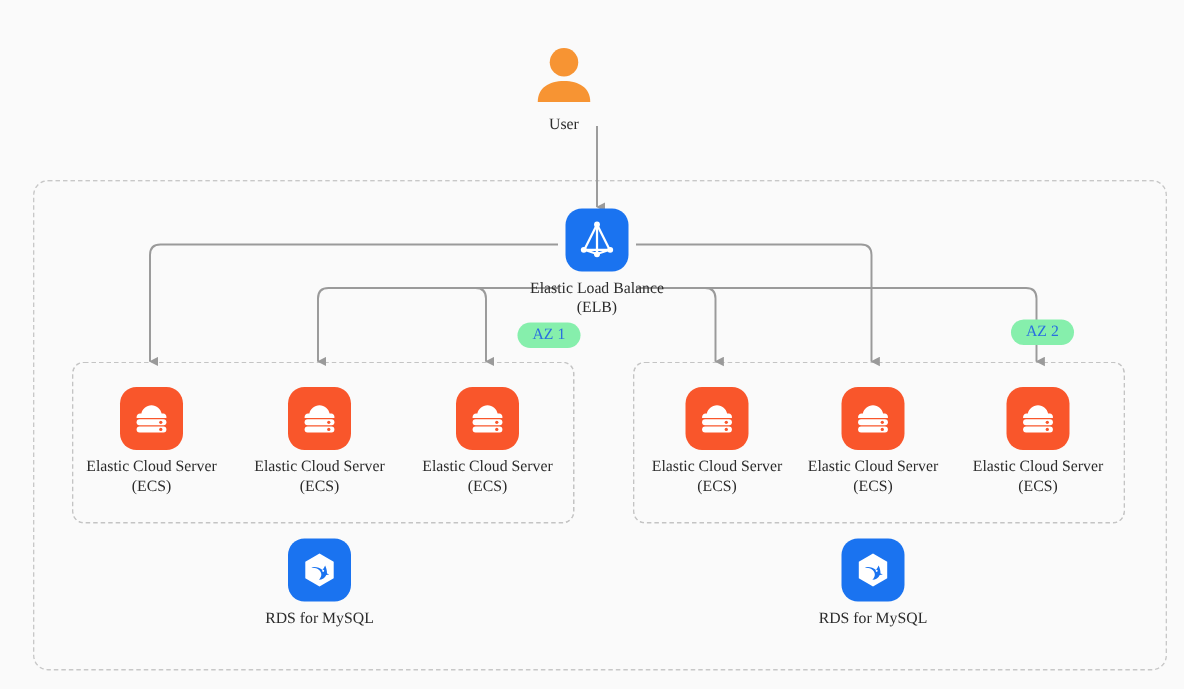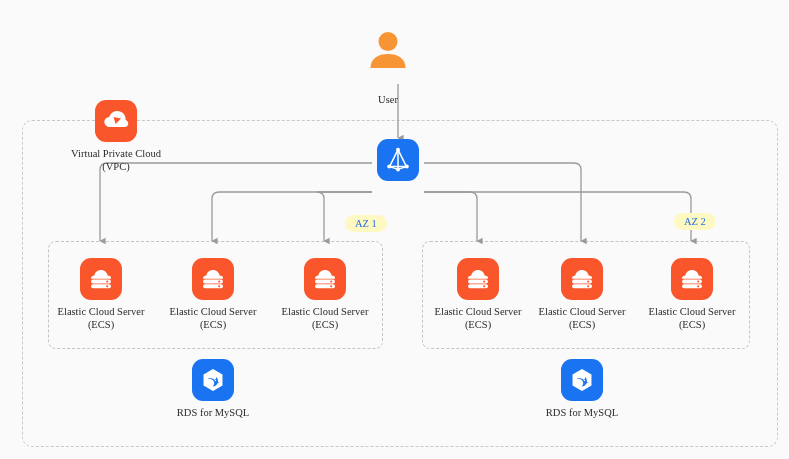--- a/index.html
+++ b/index.html
@@ -57,21 +57,21 @@
   }
   .az-box {
     position: absolute;
     border: 1px dashed #c4c4c4;
     border-radius: 8px;
     background: transparent;
     z-index: 1;
   }
   .az-badge {
     position: absolute;
-    background: #fef9c3;
+    background: #86efac;
     color: #2b6fe0;
     font-size: 10.5px;
     line-height: 17px;
     height: 17px;
     padding: 0 10px;
     border-radius: 9px;
     z-index: 4;
     font-family: "Liberation Serif", "DejaVu Serif", serif;
     white-space: nowrap;
     text-align: right;
@@ -114,56 +114,45 @@
 
     <path d="M372,192 L317,192 Q324,192 324,199 L324,241" stroke="#9a9a9a" stroke-width="1.3" fill="none" marker-end="url(#arrowhead)"></path>
 
     <path d="M424,192 L470,192 Q477,192 477,199 L477,241" stroke="#9a9a9a" stroke-width="1.3" fill="none" marker-end="url(#arrowhead)"></path>
 
     <path d="M424,163 L574,163 Q581,163 581,170 L581,241" stroke="#9a9a9a" stroke-width="1.3" fill="none" marker-end="url(#arrowhead)"></path>
 
     <path d="M424,192 L684,192 Q691,192 691,199 L691,241" stroke="#9a9a9a" stroke-width="1.3" fill="none" marker-end="url(#arrowhead)"></path>
   </svg>
 
-  <div class="node" style="left:364px; top:28px; width:48px;gap:16px;">
+  <div class="node" style="left:352px; top:28px; width:48px;">
     <svg class="user-fig" width="44" height="44" viewBox="0 0 44 44">
       <circle cx="22" cy="13.5" r="9.5" fill="#F79433"></circle>
       <path d="M4.5,40 C4.5,30.5 12,26 22,26 C32,26 39.5,30.5 39.5,40 Z" fill="#F79433"></path>
     </svg>
     <div class="node-label">User</div>
   </div>
 
-  <div class="node" style="left:95px; top:100px; width:42px;">
-    <div class="icon-tile tile-orange">
-      <svg width="30" height="30" viewBox="0 0 32 32">
-        <path d="M9.5,22.5 C6.2,22.5 3.6,20.1 3.6,17.1 C3.6,14.3 5.9,12 8.8,11.8
-                 C9.7,8.0 13.2,5.2 17.4,5.2 C22.3,5.2 26.2,9.0 26.2,13.7
-                 C26.2,14.0 26.2,14.3 26.1,14.6 C27.9,15.4 29.1,17.1 29.1,19.0
-                 C29.1,21.0 27.4,22.5 25.3,22.5 Z" fill="#ffffff"></path>
-        <path d="M13.4,11.6 L21.4,13.3 L15.6,19.3 Z" fill="#f9562b"></path>
-      </svg>
-    </div>
-    <div class="node-label">
-      <span>Virtual Private Cloud</span><br>
-      <span>(VPC)</span>
-    </div>
-  </div>
 
   <div class="node" style="left:377px; top:139px; width:42px;">
     <div class="icon-tile tile-blue">
       <svg width="30" height="30" viewBox="0 0 32 32">
         <path d="M16,5 L16,25" stroke="#ffffff" stroke-width="1.6" fill="none"></path>
         <path d="M16,5 L7,23 L25,23 Z" stroke="#ffffff" stroke-width="1.6" fill="none" stroke-linejoin="round"></path>
         <path d="M7,23 L16,26 L25,23" stroke="#ffffff" stroke-width="1.5" fill="none" stroke-linejoin="round"></path>
         <circle cx="16" cy="5" r="2.1" fill="#ffffff"></circle>
         <circle cx="6.6" cy="23" r="2.1" fill="#ffffff"></circle>
         <circle cx="25.4" cy="23" r="2.1" fill="#ffffff"></circle>
         <circle cx="16" cy="26.2" r="2.1" fill="#ffffff"></circle>
       </svg>
     </div>
+    <div class="node-label">
+      <span>Elastic Load Balance</span><br>
+      <span>(ELB)</span>
+    </div>
   </div>
 
   <div class="node" style="left:80px; top:258px; width:42px;">
     <div class="icon-tile tile-orange">
       <svg width="30" height="30" viewBox="0 0 32 32">
         <path d="M16,6.5 C19.6,6.5 22.6,9.1 23.2,12.5 L24.4,12.5 C25.6,12.5 26.6,13.5 26.6,14.7
                  L26.6,15.6 L5.4,15.6 L5.4,14.9 C5.4,13.5 6.5,12.4 7.9,12.4 L8.8,12.4
                  C9.4,9.1 12.4,6.5 16,6.5 Z" fill="#ffffff"></path>
         <rect x="5.4" y="16.6" width="21.2" height="4.2" rx="2.1" fill="#ffffff"></rect>
         <rect x="5.4" y="21.7" width="21.2" height="4.2" rx="2.1" fill="#ffffff"></rect>

